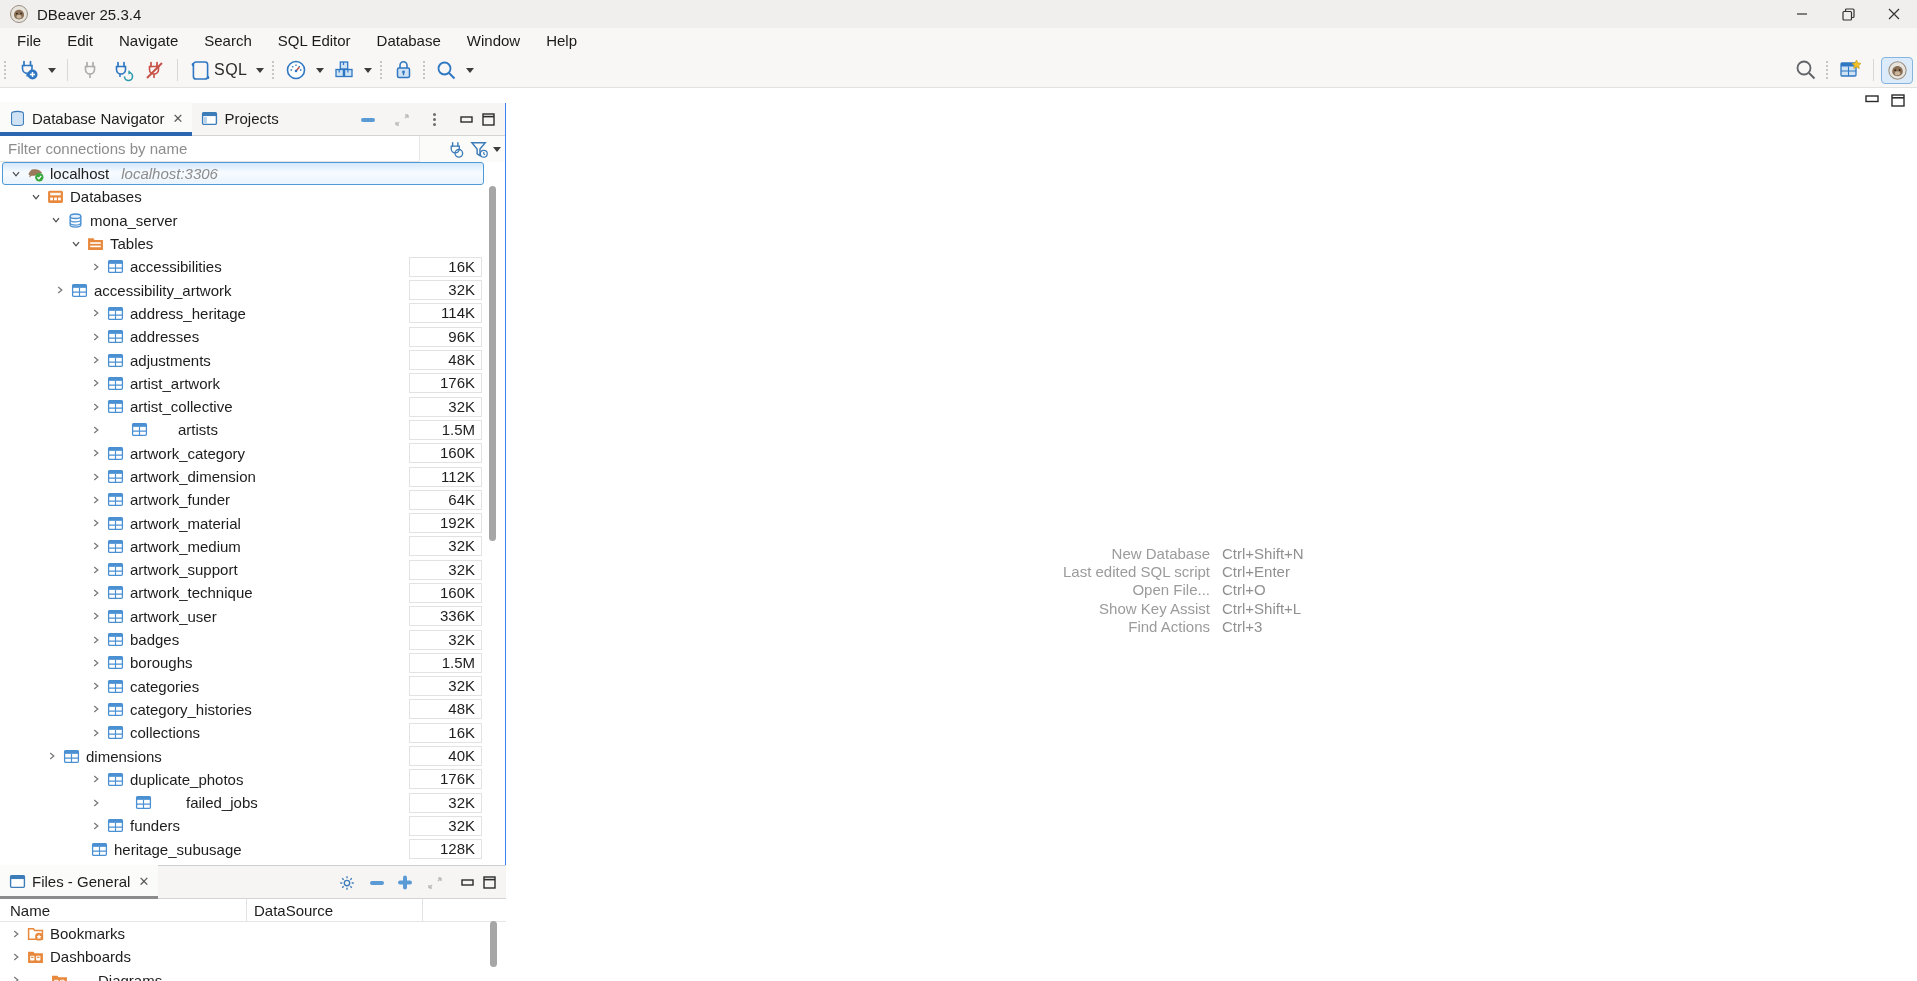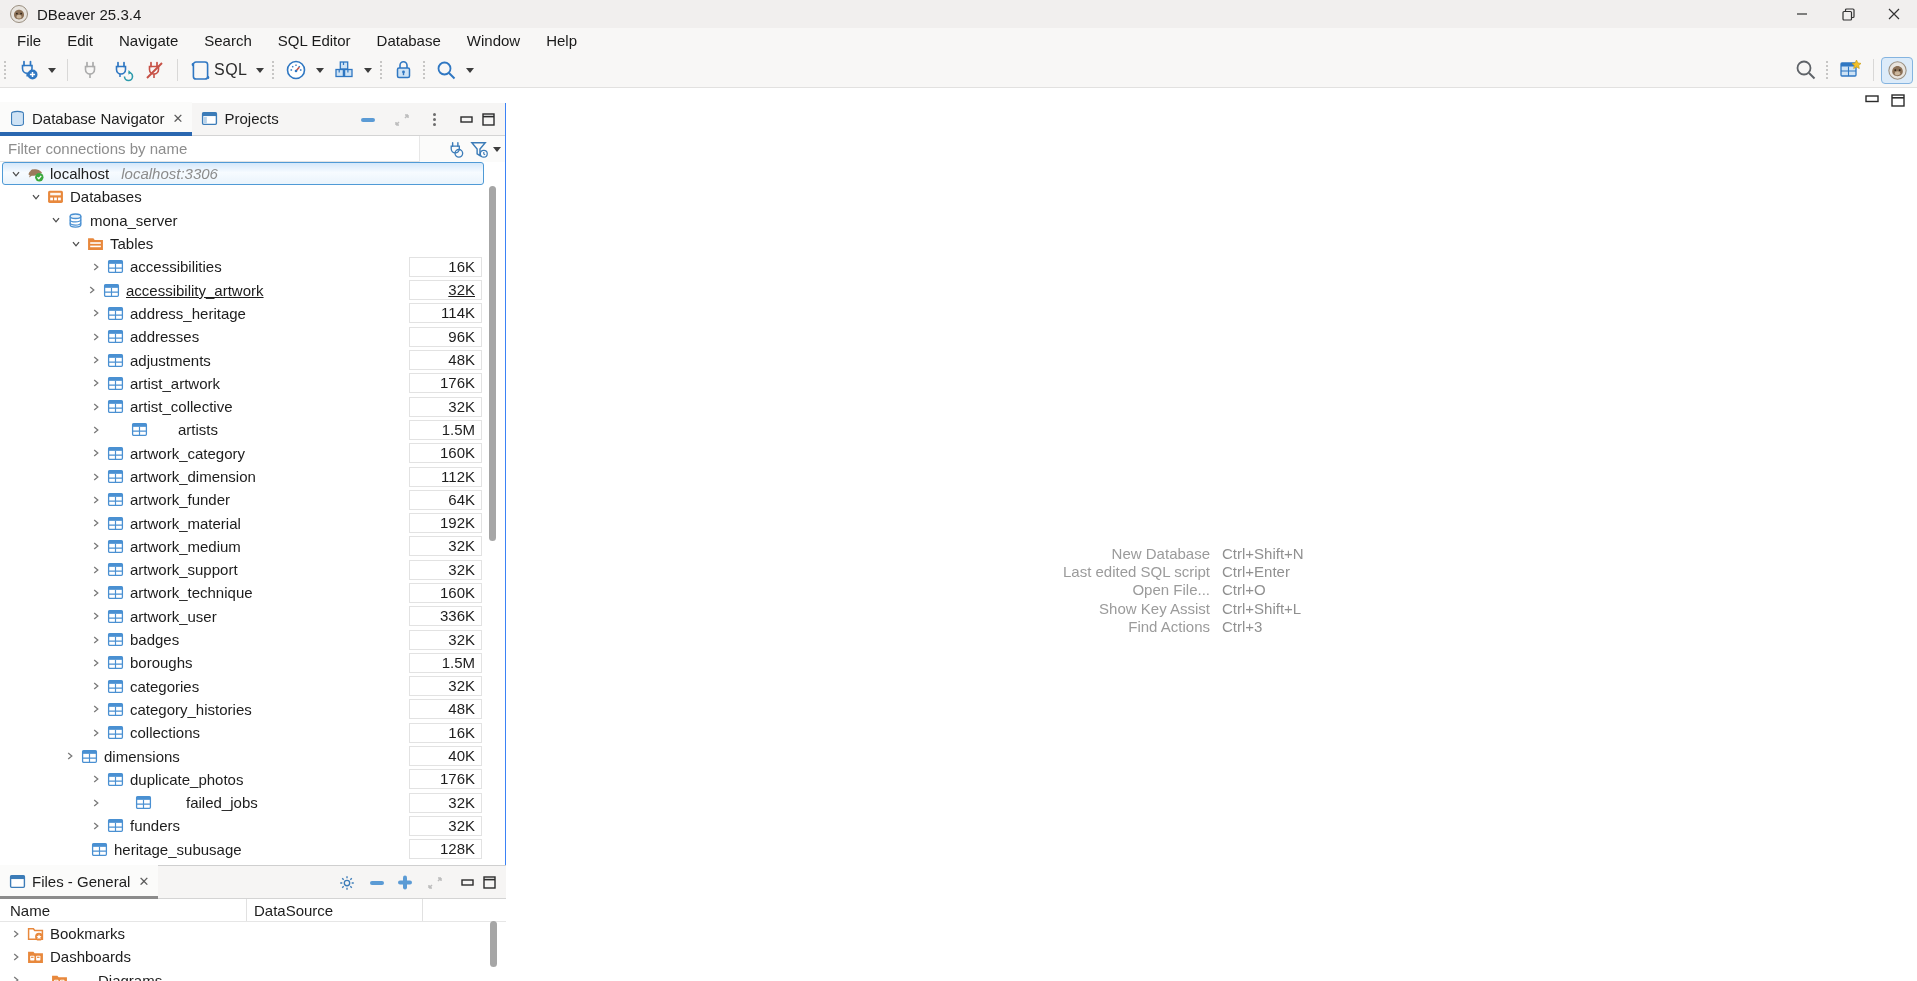--- a/index.html
+++ b/index.html
@@ -399,21 +399,21 @@
           <span class="node-icon">
             <svg width="17" height="17" viewBox="0 0 16 16">
               <rect x="1.5" y="2.5" width="13" height="11" rx="1" fill="#fff" stroke="#4a90d2" stroke-width="1.2"></rect>
               <rect x="1.5" y="2.5" width="13" height="3" fill="#4a90d2"></rect>
               <path d="M8 5.5v8M1.5 9.5h13" stroke="#4a90d2" stroke-width="1.1"></path>
             </svg>
           </span>
           <span class="node-label">accessibilities</span>
           <span class="size-badge">16K</span>
         </div>
-        <div class="tree-row" style="padding-left: 84px; text-decoration: underline;">
+        <div class="tree-row" style="padding-left: 52px;">
           <span class="twisty">
             <svg width="10" height="10" viewBox="0 0 10 10">
               <path d="M3.2 2l3.6 3-3.6 3" fill="none" stroke="#7a7a7a" stroke-width="1.3"></path>
             </svg>
           </span>
           <span class="node-icon">
             <svg width="17" height="17" viewBox="0 0 16 16">
               <rect x="1.5" y="2.5" width="13" height="11" rx="1" fill="#fff" stroke="#4a90d2" stroke-width="1.2"></rect>
               <rect x="1.5" y="2.5" width="13" height="3" fill="#4a90d2"></rect>
               <path d="M8 5.5v8M1.5 9.5h13" stroke="#4a90d2" stroke-width="1.1"></path>
@@ -719,21 +719,21 @@
           <span class="node-icon">
             <svg width="17" height="17" viewBox="0 0 16 16">
               <rect x="1.5" y="2.5" width="13" height="11" rx="1" fill="#fff" stroke="#4a90d2" stroke-width="1.2"></rect>
               <rect x="1.5" y="2.5" width="13" height="3" fill="#4a90d2"></rect>
               <path d="M8 5.5v8M1.5 9.5h13" stroke="#4a90d2" stroke-width="1.1"></path>
             </svg>
           </span>
           <span class="node-label">collections</span>
           <span class="size-badge">16K</span>
         </div>
-        <div class="tree-row" style="padding-left: 62px;">
+        <div class="tree-row" style="padding-left: 44px;">
           <span class="twisty">
             <svg width="10" height="10" viewBox="0 0 10 10">
               <path d="M3.2 2l3.6 3-3.6 3" fill="none" stroke="#7a7a7a" stroke-width="1.3"></path>
             </svg>
           </span>
           <span class="node-icon">
             <svg width="17" height="17" viewBox="0 0 16 16">
               <rect x="1.5" y="2.5" width="13" height="11" rx="1" fill="#fff" stroke="#4a90d2" stroke-width="1.2"></rect>
               <rect x="1.5" y="2.5" width="13" height="3" fill="#4a90d2"></rect>
               <path d="M8 5.5v8M1.5 9.5h13" stroke="#4a90d2" stroke-width="1.1"></path>

